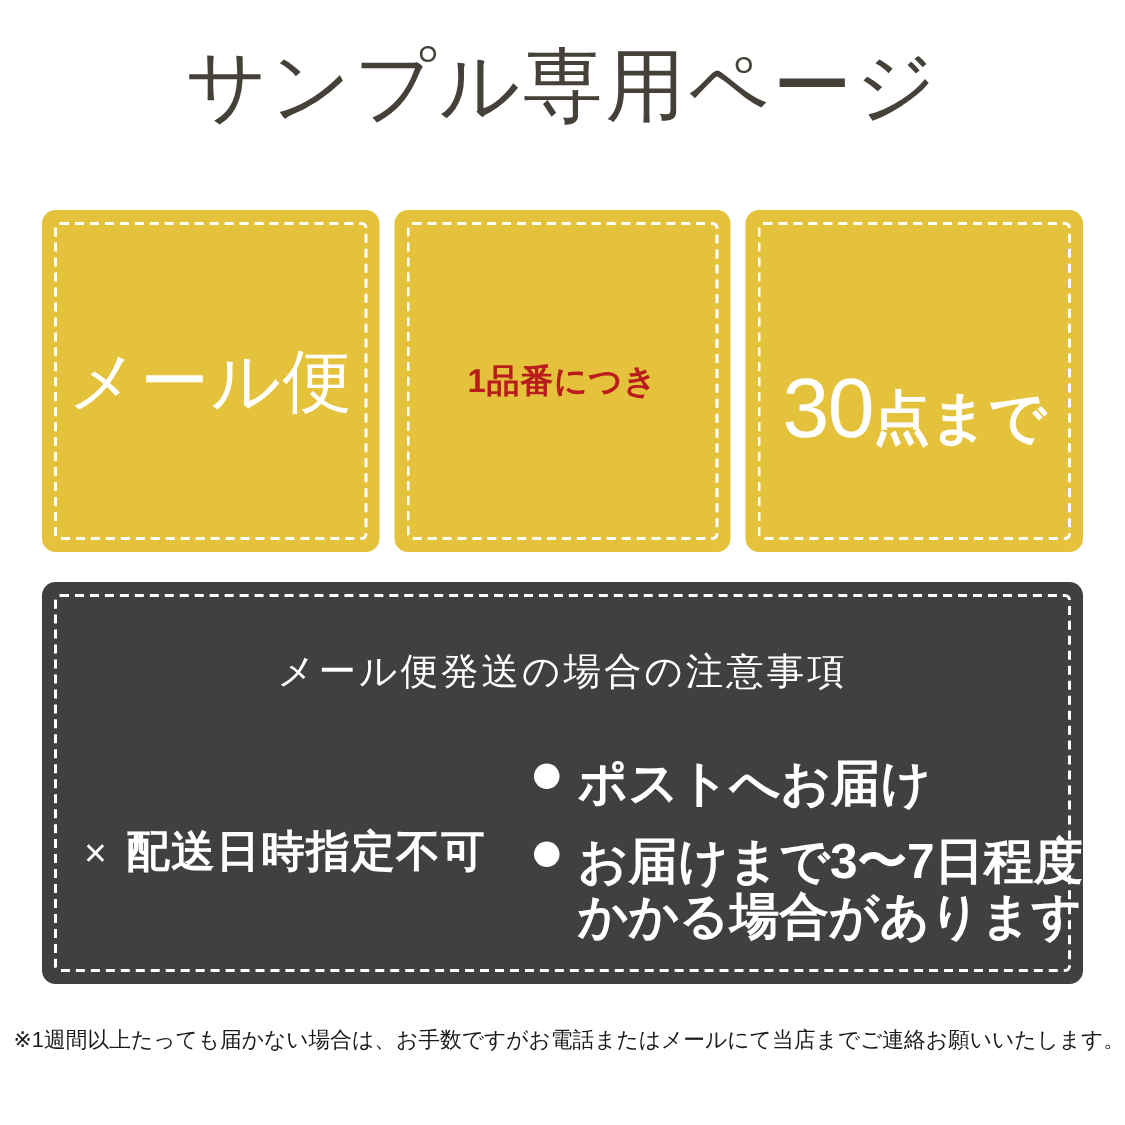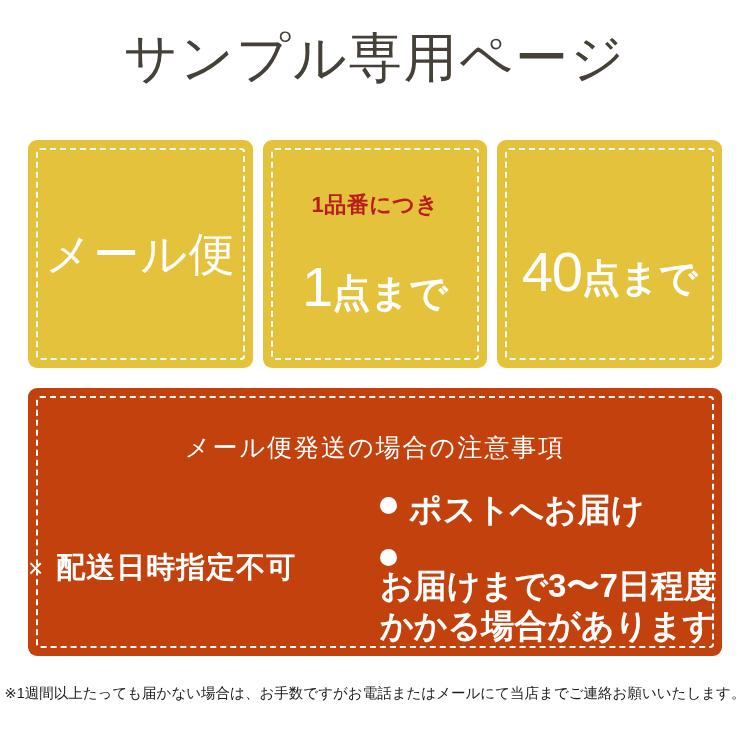--- a/index.html
+++ b/index.html
@@ -113,21 +113,21 @@
     vertical-align: baseline;
   }
 
   
   .notice-panel {
     position: absolute;
     left: 28px;
     top: 388px;
     width: 694px;
     height: 268px;
-    background: #c2410c;
+    background: #404040;
     border-radius: 9px;
     overflow: hidden;
   }
   .notice-panel .dash-frame {
     position: absolute;
     left: 8px;
     top: 8px;
     right: 8px;
     bottom: 8px;
     border: 2px dashed #ffffff;
@@ -152,21 +152,21 @@
     left: 0;
     top: 110px;
     width: 694px;
     height: 140px;
     display: flex;
     align-items: center;
     z-index: 2;
   }
   .notice-left {
     width: 348px;
-    text-align: left;
+    text-align: center;
     color: #ffffff;
     font-size: 29px;
     font-weight: 700;
     letter-spacing: 1px;
     white-space: nowrap;
   }
   .notice-left .x-mark {
     font-size: 26px;
     font-weight: 400;
     margin-right: 12px;
@@ -175,46 +175,46 @@
     flex: 1;
     padding-left: 4px;
     color: #ffffff;
   }
   .bullet-item {
     display: flex;
     align-items: flex-start;
     margin-bottom: 12px;
     white-space: nowrap;
   }
-  .bullet-item:last-child { margin-bottom: 0; flex-direction: column; }
+  .bullet-item:last-child { margin-bottom: 0; }
   .bullet-dot {
     flex: 0 0 auto;
     width: 17px;
     height: 17px;
     border-radius: 50%;
     background: #ffffff;
     margin-top: 7px;
     margin-right: 12px;
   }
   .bullet-text {
     font-size: 33px;
     font-weight: 700;
     line-height: 1.22;
     letter-spacing: 0px;
     color: #ffffff;
   }
-  .bullet-text .l2 { display: block; }
+  .bullet-text .l2 { display: block; font-family: Liberation Mono, monospace; }
 
   
   .footer-note {
     position: absolute;
     left: 0;
     top: 684px;
     width: 750px;
-    text-align: center;
+    text-align: right;
     font-size: 14.5px;
     color: #1a1a1a;
     font-weight: 400;
     letter-spacing: 0px;
     white-space: nowrap;
   }
 </style>
 </head>
 <body>
 
@@ -228,31 +228,28 @@
       <span class="dash-frame"></span>
       <div class="feature-inner">
         <div class="box1-line">メール便</div>
       </div>
     </div>
 
     <div class="feature-box">
       <span class="dash-frame"></span>
       <div class="feature-inner">
         <div class="box-cap">1品番につき</div>
-        <div class="box-value">
-          <span class="num">1</span><span class="unit">点まで</span>
-        </div>
       </div>
     </div>
 
     <div class="feature-box">
       <span class="dash-frame"></span>
       <div class="feature-inner">
         <div class="box-value">
-          <span class="num">40</span><span class="unit">点まで</span>
+          <span class="num">30</span><span class="unit">点まで</span>
         </div>
       </div>
     </div>
 
   </div>
 
   <div class="notice-panel">
     <span class="dash-frame"></span>
 
     <div class="notice-heading">メール便発送の場合の注意事項</div>

